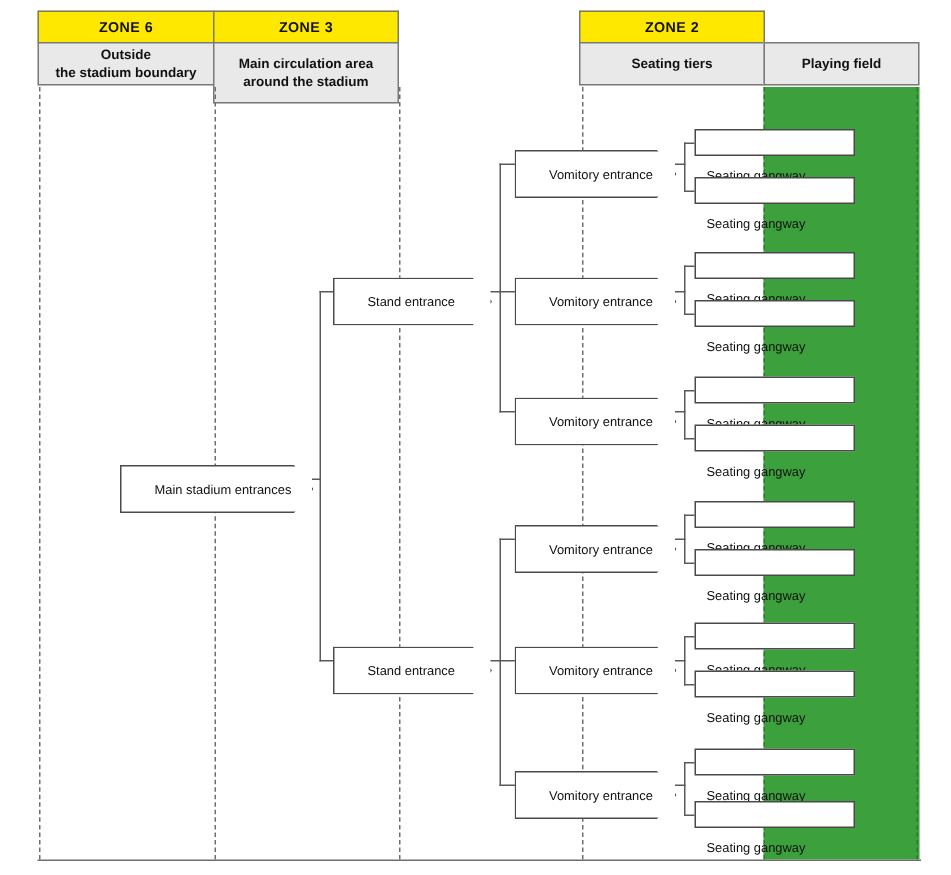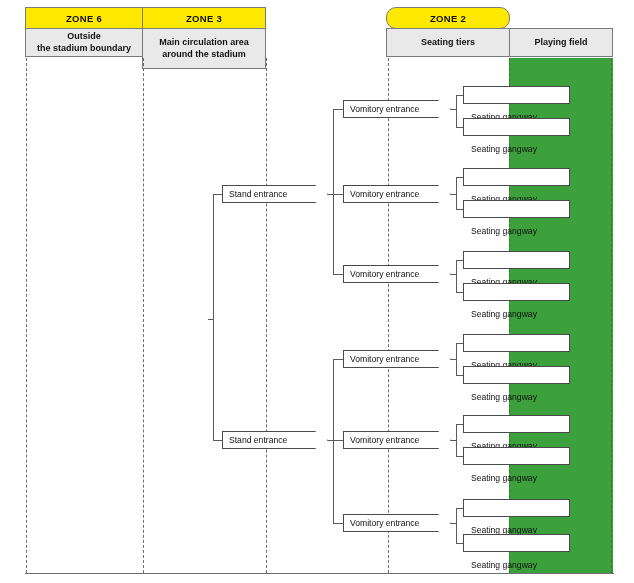--- a/index.html
+++ b/index.html
@@ -39,21 +39,21 @@
   
   .node{
     position:absolute;box-sizing:border-box;
     background:#ffffff;border:1px solid #4a4a4a;
     display:flex;align-items:center;
     font-size:8.6px;color:#111;white-space:nowrap;
   }
   .node span{display:block;margin-top:43px;}
   
   .node.arrow{
-    border:none;background:transparent;padding:0;
+    border:none;background:transparent;padding:16px;
   }
   .node.arrow .shape{
     position:absolute;inset:0;
     background:#ffffff;
     border:1px solid #4a4a4a;
     -webkit-clip-path:polygon(0 0, calc(100% - 13px) 0, 100% 50%, calc(100% - 13px) 100%, 0 100%);
     clip-path:polygon(0 0, calc(100% - 13px) 0, 100% 50%, calc(100% - 13px) 100%, 0 100%);
   }
   .node.arrow .lbl{
     position:relative;z-index:2;padding-left:7px;
@@ -66,21 +66,21 @@
 
 <div id="root">
 
   <div class="hdr hdr-zone" style="left:25px;top:7px;width:118px;height:22px;">ZONE 6</div>
   <div class="hdr hdr-desc" style="left:25px;top:28px;width:118px;height:29px;">Outside<br>the stadium boundary</div>
 
   <div class="hdr hdr-zone" style="left:142px;top:7px;width:124px;height:22px;">ZONE 3</div>
   <div class="hdr hdr-desc" style="left:142px;top:28px;width:124px;height:41px;">Main circulation area<br>around the stadium</div>
 
 
-  <div class="hdr hdr-zone" style="left:386px;top:7px;width:124px;height:22px;border-radius:10px;">ZONE 2</div>
+  <div class="hdr hdr-zone" style="left:386px;top:7px;width:124px;height:22px;">ZONE 2</div>
   <div class="hdr hdr-desc" style="left:386px;top:28px;width:124px;height:29px;">Seating tiers</div>
 
   <div class="hdr hdr-desc" style="left:509px;top:28px;width:104px;height:29px;">Playing field</div>
 
   <div id="field" style="left:509px;top:58px;width:104px;height:515px;"></div>
 
   <div class="dashv" style="left:26px;top:58px;height:515px;"></div>
   <div class="dashv" style="left:143px;top:58px;height:515px;"></div>
   <div class="dashv" style="left:266px;top:58px;height:515px;"></div>
   <div class="dashv" style="left:388px;top:58px;height:515px;"></div>
@@ -129,20 +129,24 @@
   <div class="ln h" style="left:450px;top:440px;width:7px;"></div>
   <div class="ln v" style="left:456px;top:424px;height:33px;"></div>
   <div class="ln h" style="left:456px;top:424px;width:8px;"></div>
   <div class="ln h" style="left:456px;top:456px;width:8px;"></div>
 
   <div class="ln h" style="left:450px;top:523px;width:7px;"></div>
   <div class="ln v" style="left:456px;top:508px;height:36px;"></div>
   <div class="ln h" style="left:456px;top:508px;width:8px;"></div>
   <div class="ln h" style="left:456px;top:543px;width:8px;"></div>
 
+  <div class="node arrow" style="left:80px;top:310px;width:129px;height:18px;">
+    <div class="shape"></div>
+    <div class="lbl">Main stadium entrances</div>
+  </div>
 
   <div class="node arrow" style="left:222px;top:185px;width:106px;height:18px;">
     <div class="shape"></div>
     <div class="lbl">Stand entrance</div>
   </div>
   <div class="node arrow" style="left:222px;top:431px;width:106px;height:18px;">
     <div class="shape"></div>
     <div class="lbl">Stand entrance</div>
   </div>
 

